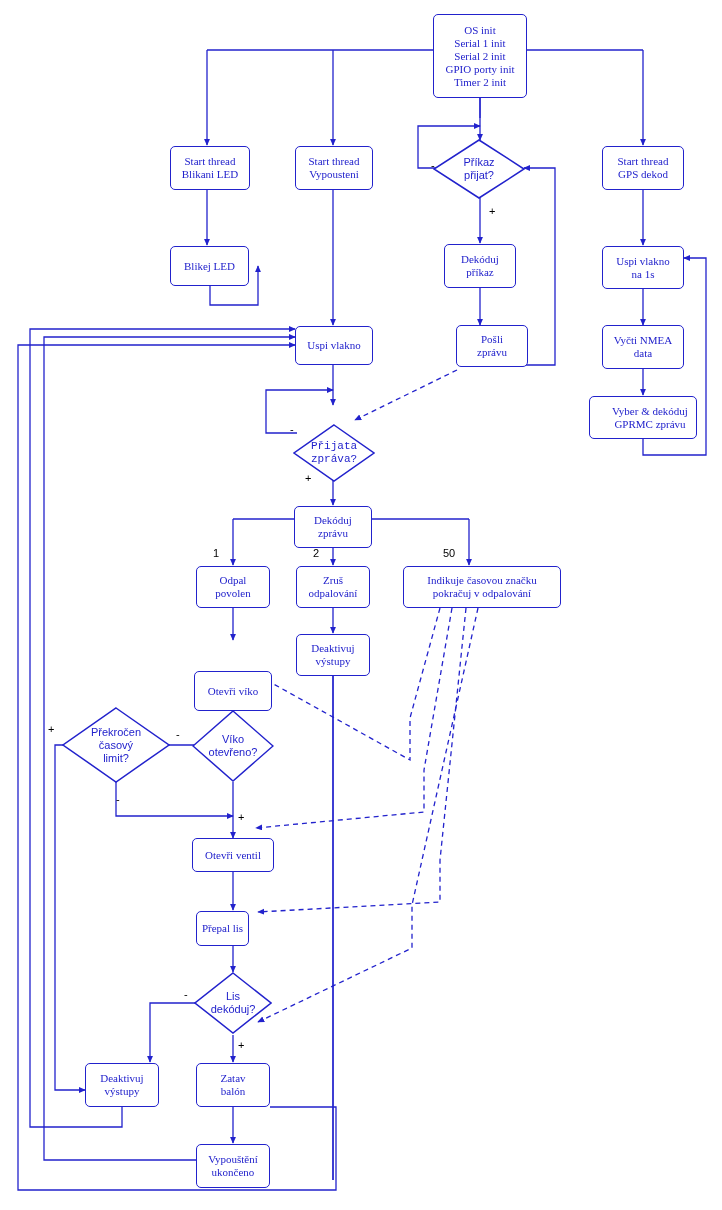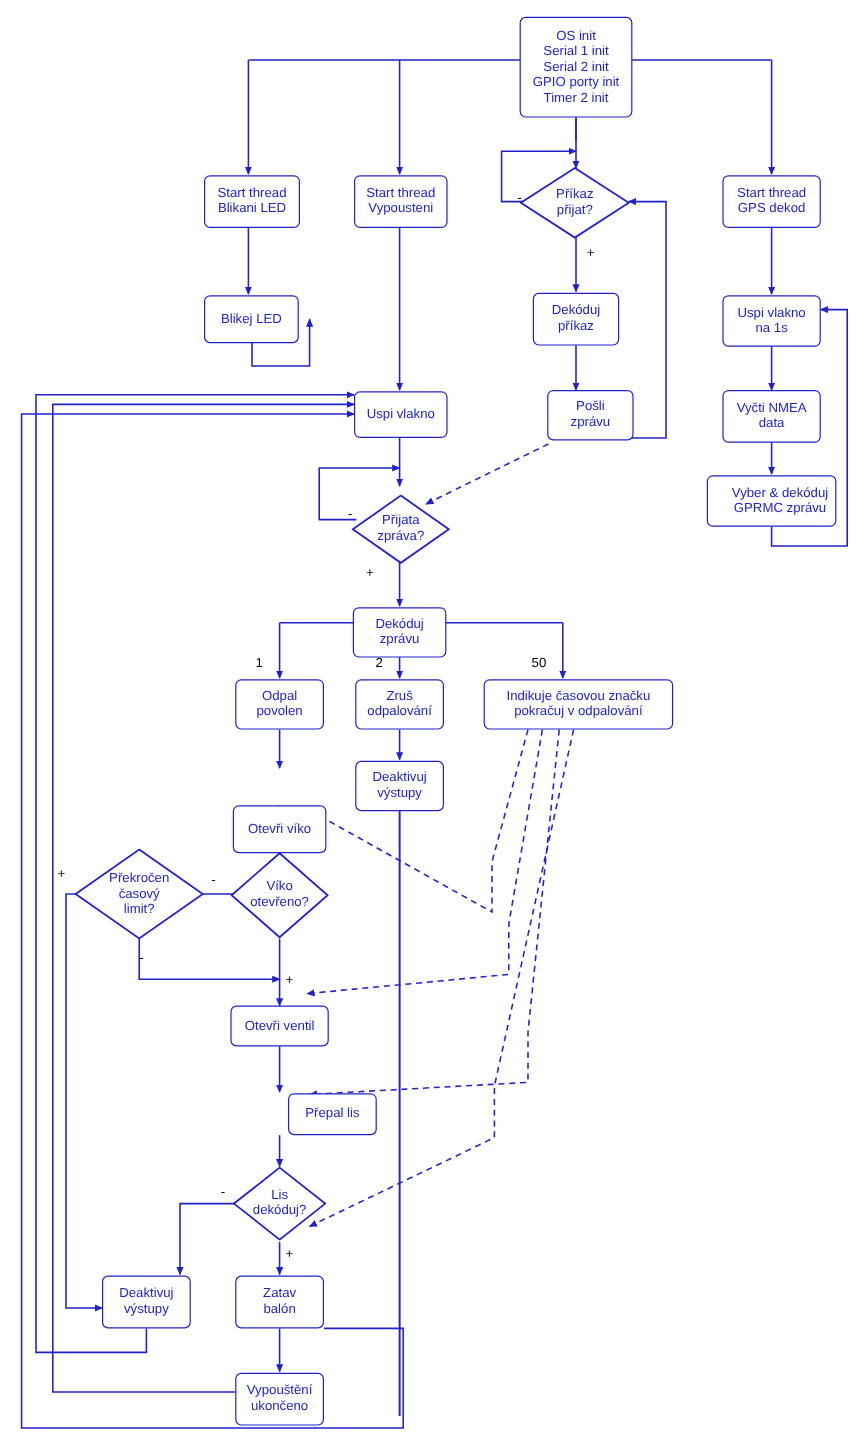--- a/index.html
+++ b/index.html
@@ -23,20 +23,21 @@
     color: #2222cc;
     font-size: 11px;
     line-height: 13px;
     text-align: center;
     display: flex;
     align-items: center;
     justify-content: center;
     background: #ffffff;
     white-space: pre-line;
     padding: 1px 3px;
+    font-family: Liberation Serif, serif;
   }
   .diamond-wrap {
     position: absolute;
     display: flex;
     align-items: center;
     justify-content: center;
   }
   .diamond-shape {
     position: absolute;
     left: 0;
@@ -200,21 +201,21 @@
 na 1s</div>
 
   <div class="node" style="left:602px; top:325px; width:82px; height:44px;">Vyčti NMEA
 data</div>
 
   <div class="node" style="left:589px; top:396px; width:108px; height:43px;padding-left:17px;">Vyber &amp; dekóduj
 GPRMC zprávu</div>
 
   <div class="node" style="left:295px; top:326px; width:78px; height:39px;">Uspi vlakno</div>
 
-  <div class="diamond-wrap" style="left:293px; top:412px; width:82px; height:58px;">
+  <div class="diamond-wrap" style="left:293px; top:424px; width:82px; height:58px;font-family:Liberation Mono, monospace;">
     <svg class="diamond-shape" viewBox="0 0 82 58" preserveAspectRatio="none">
       <polygon points="41,1 81,29 41,57 1,29" fill="#ffffff" stroke="#2222cc" stroke-width="1.5"></polygon>
     </svg>
     <div class="diamond-label">Přijata
 zpráva?</div>
   </div>
 
   <div class="node" style="left:294px; top:506px; width:78px; height:42px;">Dekóduj
 zprávu</div>
 
@@ -244,21 +245,21 @@
   <div class="diamond-wrap" style="left:192px; top:710px; width:82px; height:72px;">
     <svg class="diamond-shape" viewBox="0 0 82 72" preserveAspectRatio="none">
       <polygon points="41,1 81,36 41,71 1,36" fill="#ffffff" stroke="#2222cc" stroke-width="1.5"></polygon>
     </svg>
     <div class="diamond-label">Víko
 otevřeno?</div>
   </div>
 
   <div class="node" style="left:192px; top:838px; width:82px; height:34px;">Otevři ventil</div>
 
-  <div class="node" style="left:196px; top:911px; width:74px; height:35px;margin-left:44px;">Přepal lis</div>
+  <div class="node" style="left:196px; top:911px; width:53px; height:35px;">Přepal lis</div>
 
   <div class="diamond-wrap" style="left:194px; top:972px; width:78px; height:62px;">
     <svg class="diamond-shape" viewBox="0 0 78 62" preserveAspectRatio="none">
       <polygon points="39,1 77,31 39,61 1,31" fill="#ffffff" stroke="#2222cc" stroke-width="1.5"></polygon>
     </svg>
     <div class="diamond-label">Lis
 dekóduj?</div>
   </div>
 
   <div class="node" style="left:85px; top:1063px; width:74px; height:44px;">Deaktivuj

